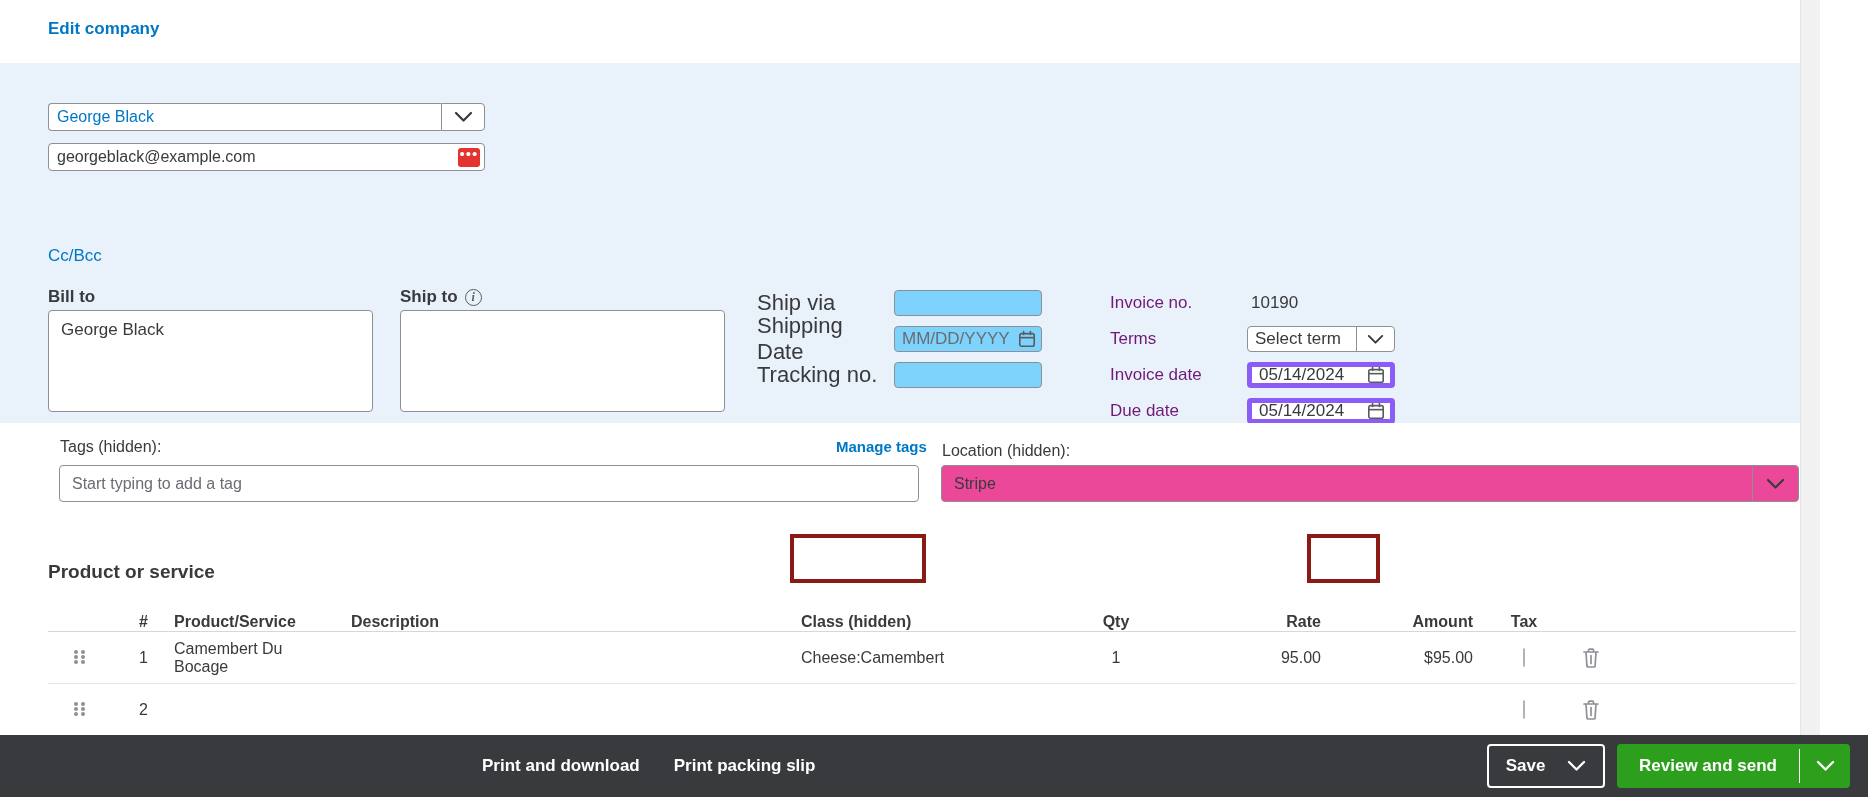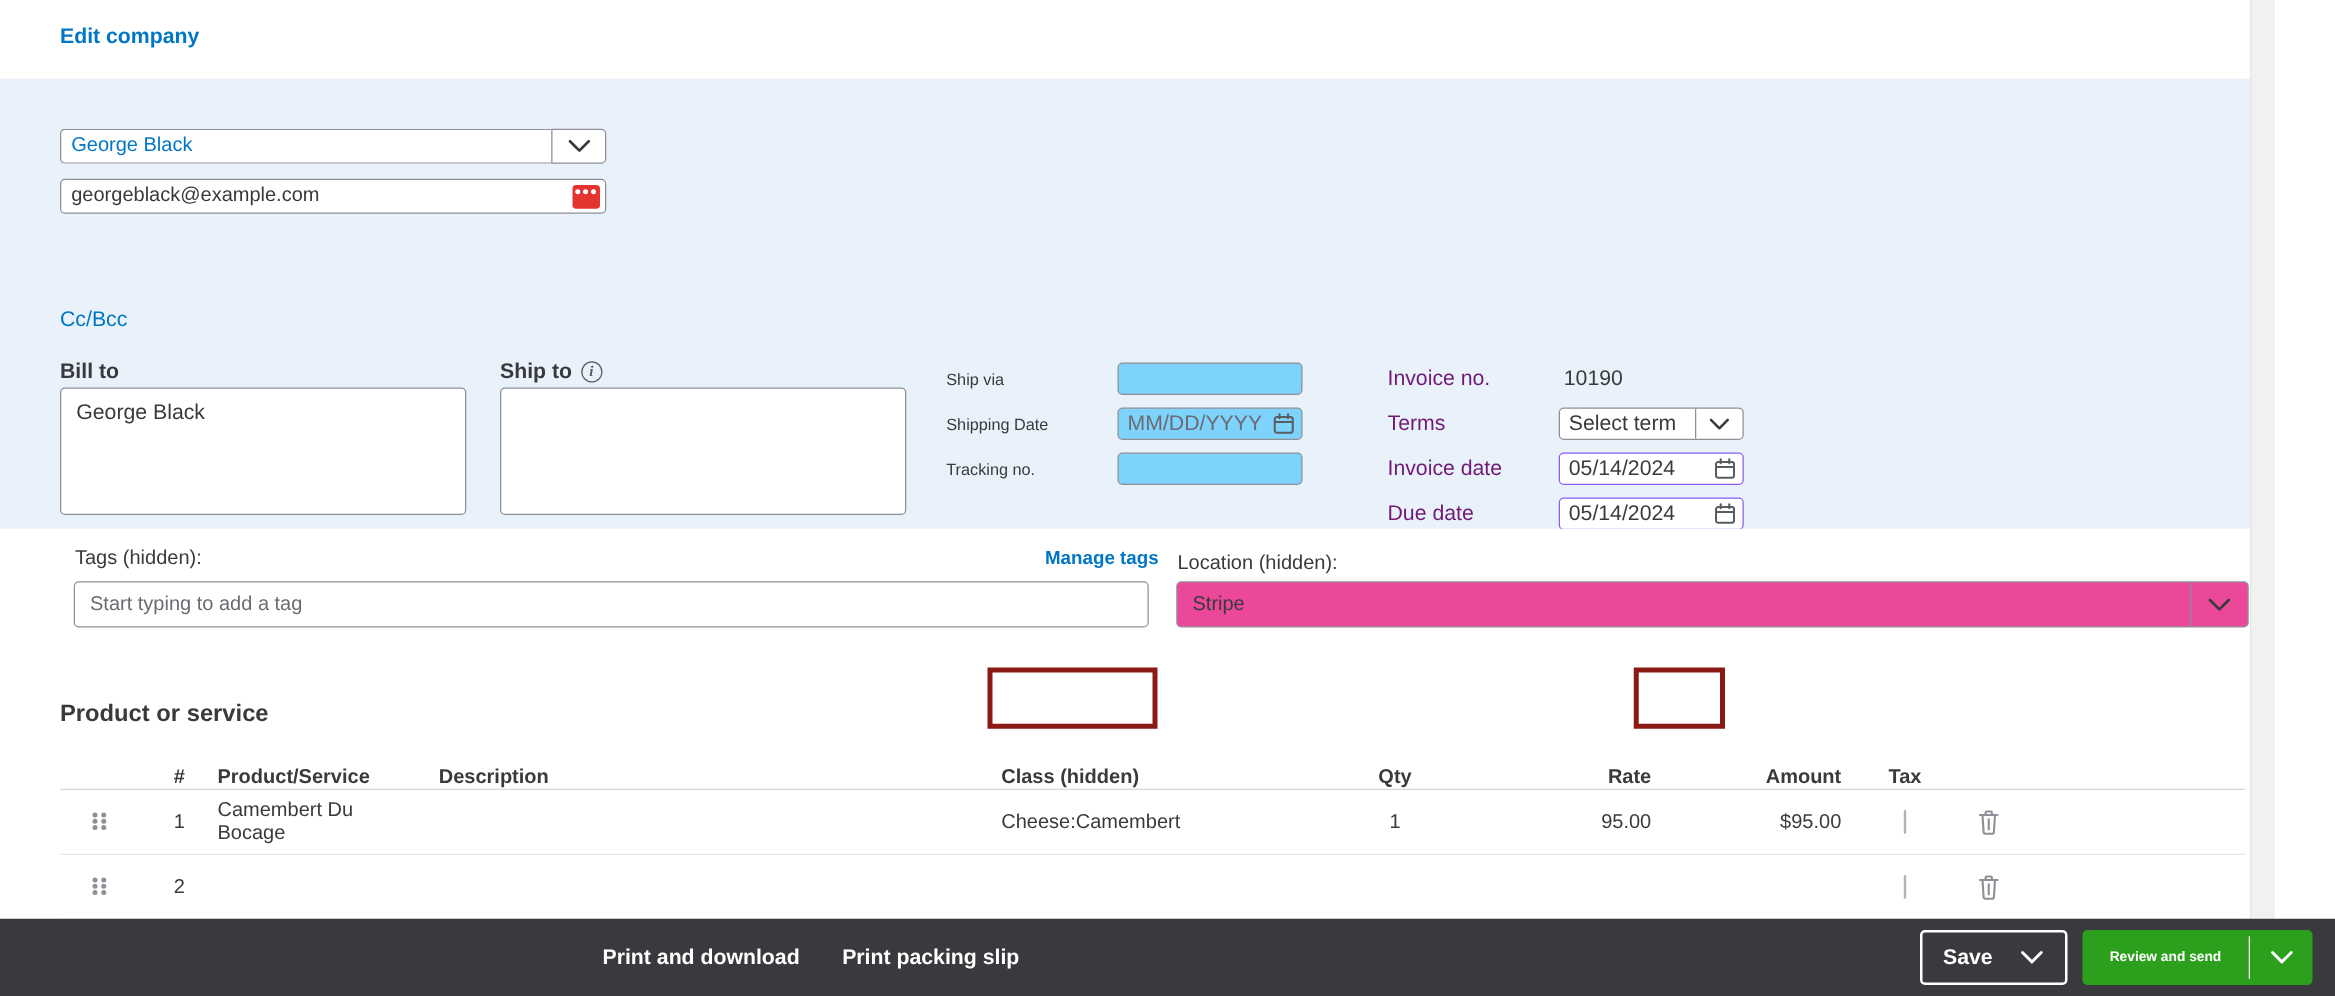--- a/index.html
+++ b/index.html
@@ -136,21 +136,21 @@
   }
   .billto-box { left: 48px; top: 247px; }
   .shipto-box { left: 400px; top: 247px; }
   .edit-customer { position: absolute; left: 48px; top: 371px; font-size: 17px; color: #0077c5; }
   
   .mid-col { position: absolute; left: 757px; top: 222px; }
   .mid-row { display: flex; align-items: center; height: 36px; margin-bottom: 0px; }
   .mid-row + .mid-row { margin-top: 0px; }
   .mid-label {
     width: 137px;
-    font-size: 13px;
+    font-size: 22px;
     color: #393a3d;
   }
   .sm-input {
     width: 148px; height: 26px;
     border: 1px solid #8d9096;
     border-radius: 4px;
     background: #7dd3fc;
     font-size: 17px;
     color: #393a3d;
     padding: 0 7px;
@@ -178,21 +178,21 @@
     font-size: 17px; color: #393a3d;
     white-space: nowrap;
   }
   .select-box .sel-caret {
     width: 38px; height: 100%;
     border-left: 1px solid #8d9096;
     display: flex; align-items: center; justify-content: center;
   }
   .date-box {
     width: 148px; height: 26px;
-    border: 1px solid #8b5cf6;
+    border: 5px solid #8b5cf6;
     border-radius: 4px;
     background: #ffffff;
     display: flex; align-items: center; justify-content: space-between;
     padding: 0 5px 0 7px;
     font-size: 17px; color: #393a3d;
     cursor: text;
   }
   
   .tags-region {
     position: absolute; left: 12px; top: 423px;
@@ -331,21 +331,21 @@
     height: 44px;
     background: #2ca01c;
     border-radius: 4px;
     display: flex; align-items: stretch;
     cursor: pointer;
     overflow: hidden;
   }
   .btn-review .label {
     display: flex; align-items: center;
     padding: 0 22px;
-    color: #ffffff; font-size: 11px; font-weight: bold;
+    color: #ffffff; font-size: 17px; font-weight: bold;
     white-space: nowrap;
   }
   .btn-review .split {
     width: 1px; background: #ffffff; margin: 5px 0;
   }
   .btn-review .carbox {
     width: 50px;
     display: flex; align-items: center; justify-content: center;
   }
   svg { display: block; }

